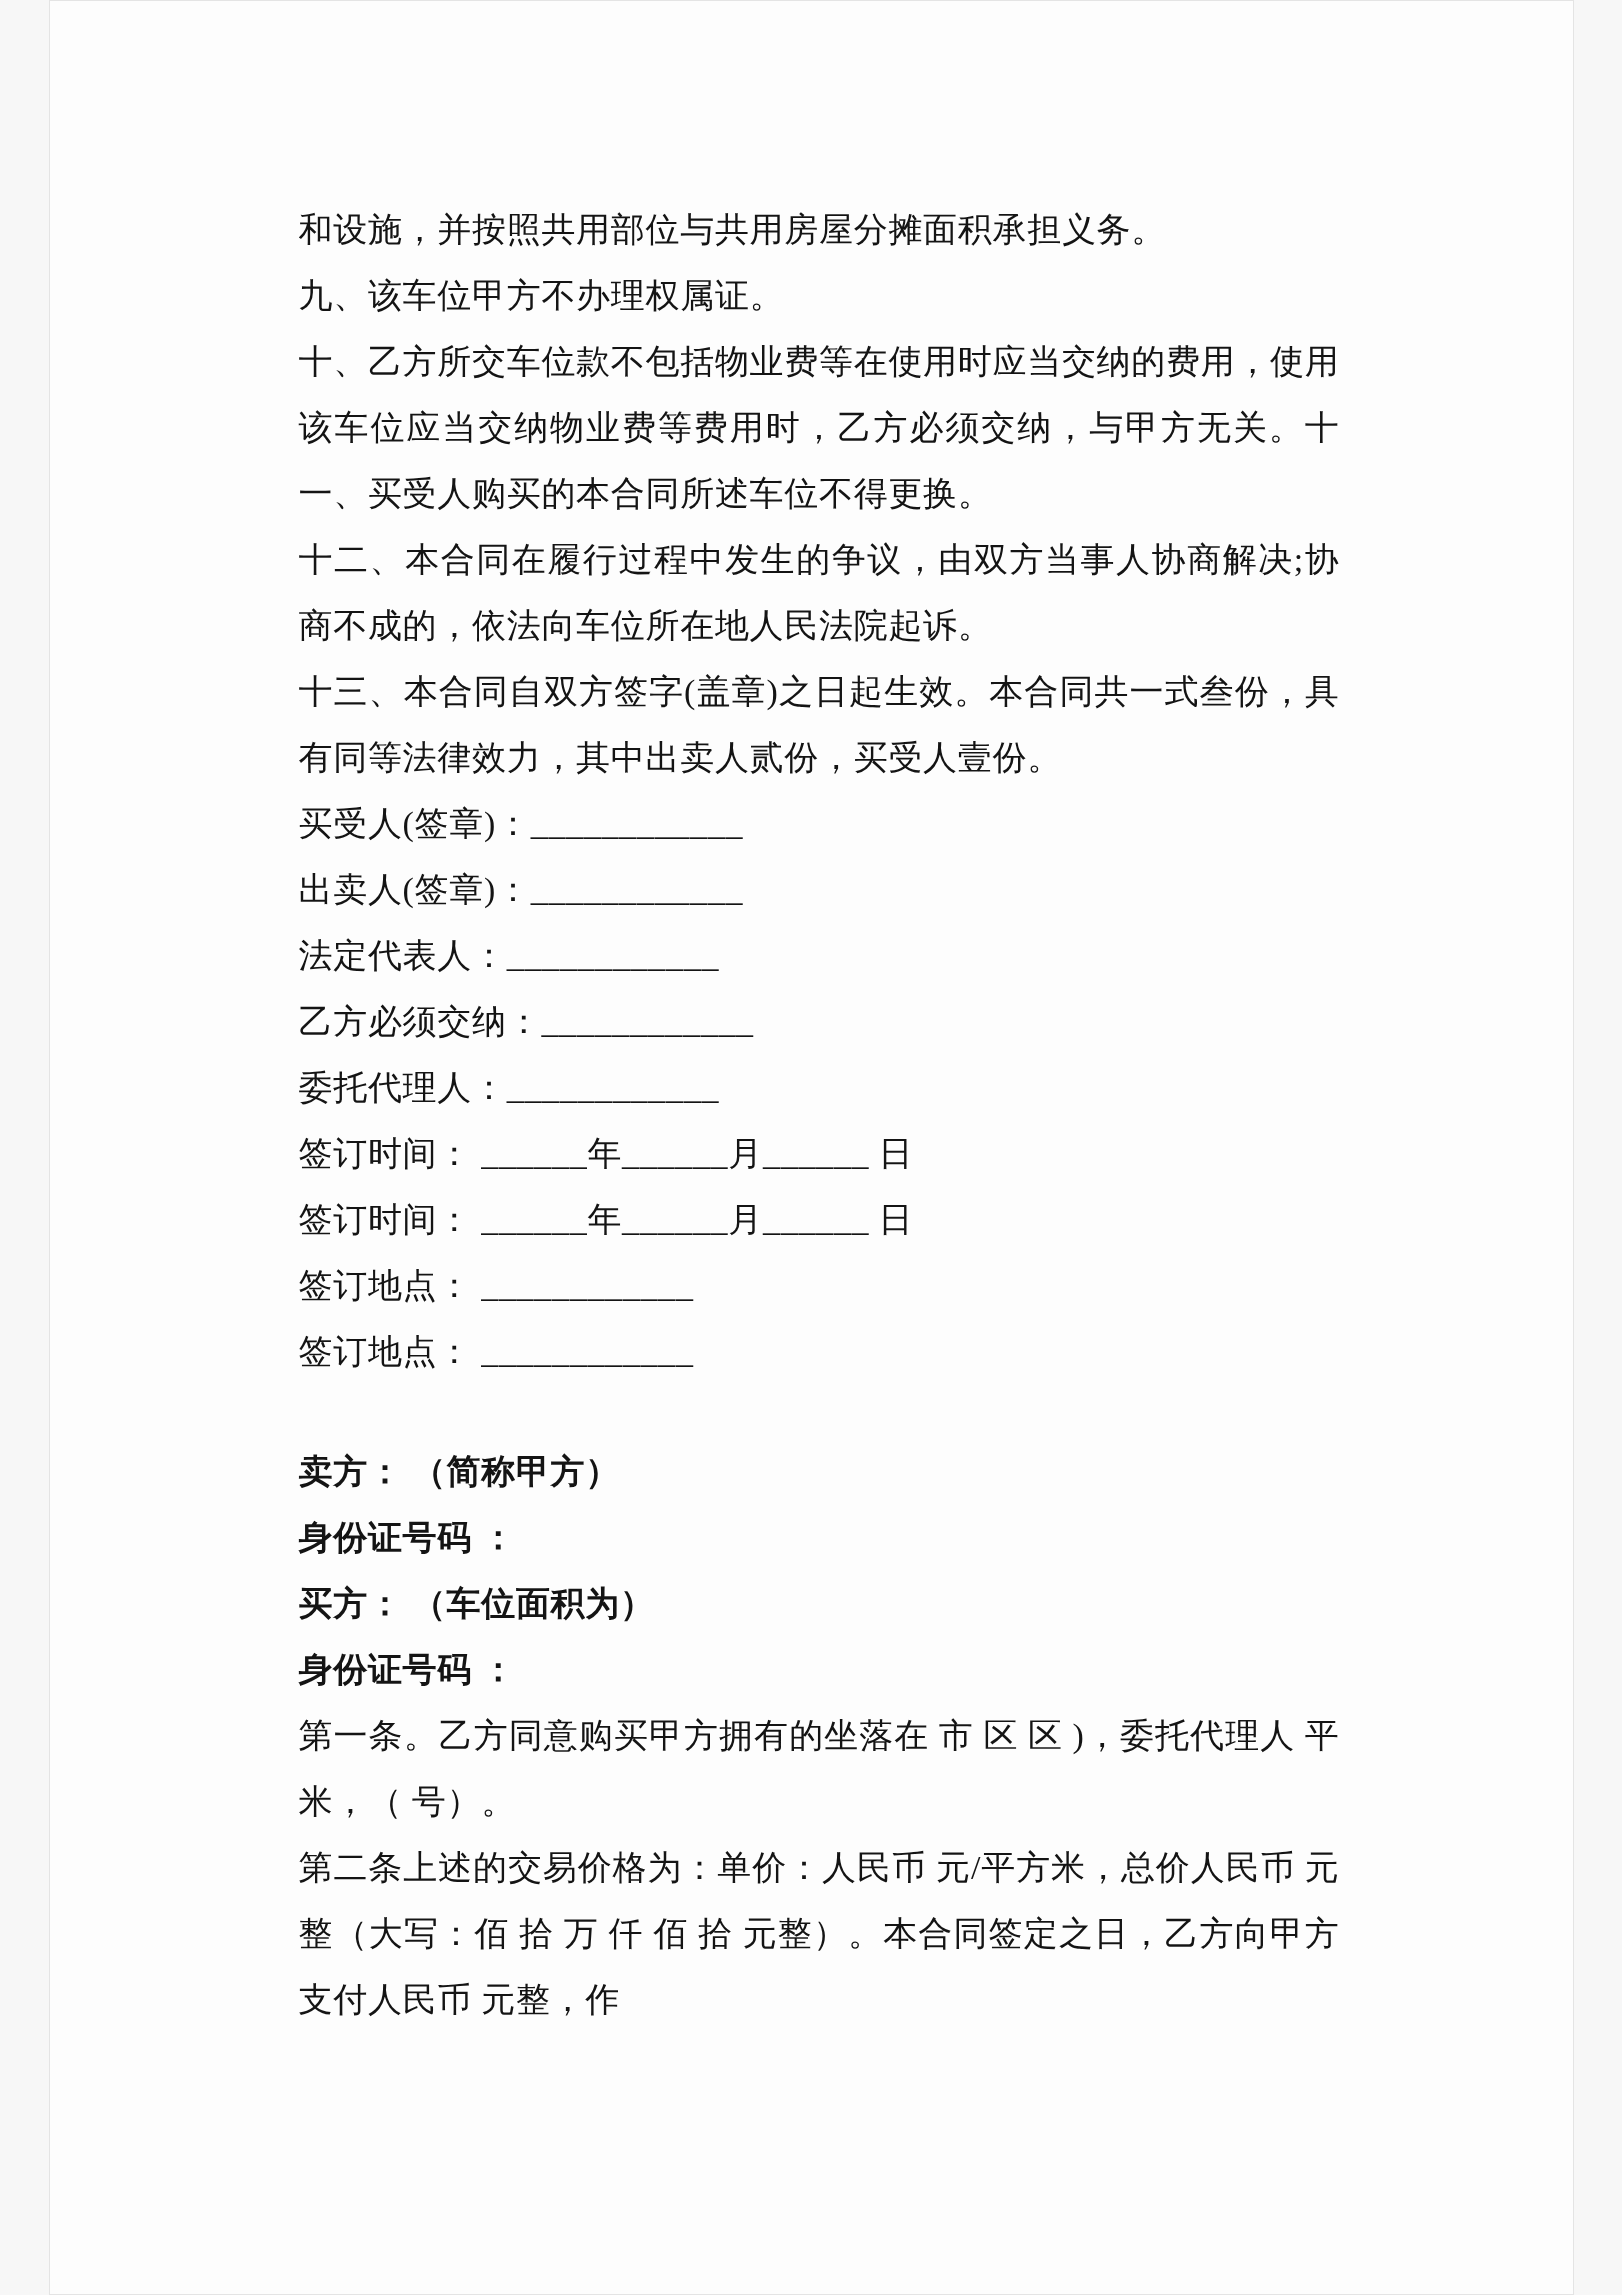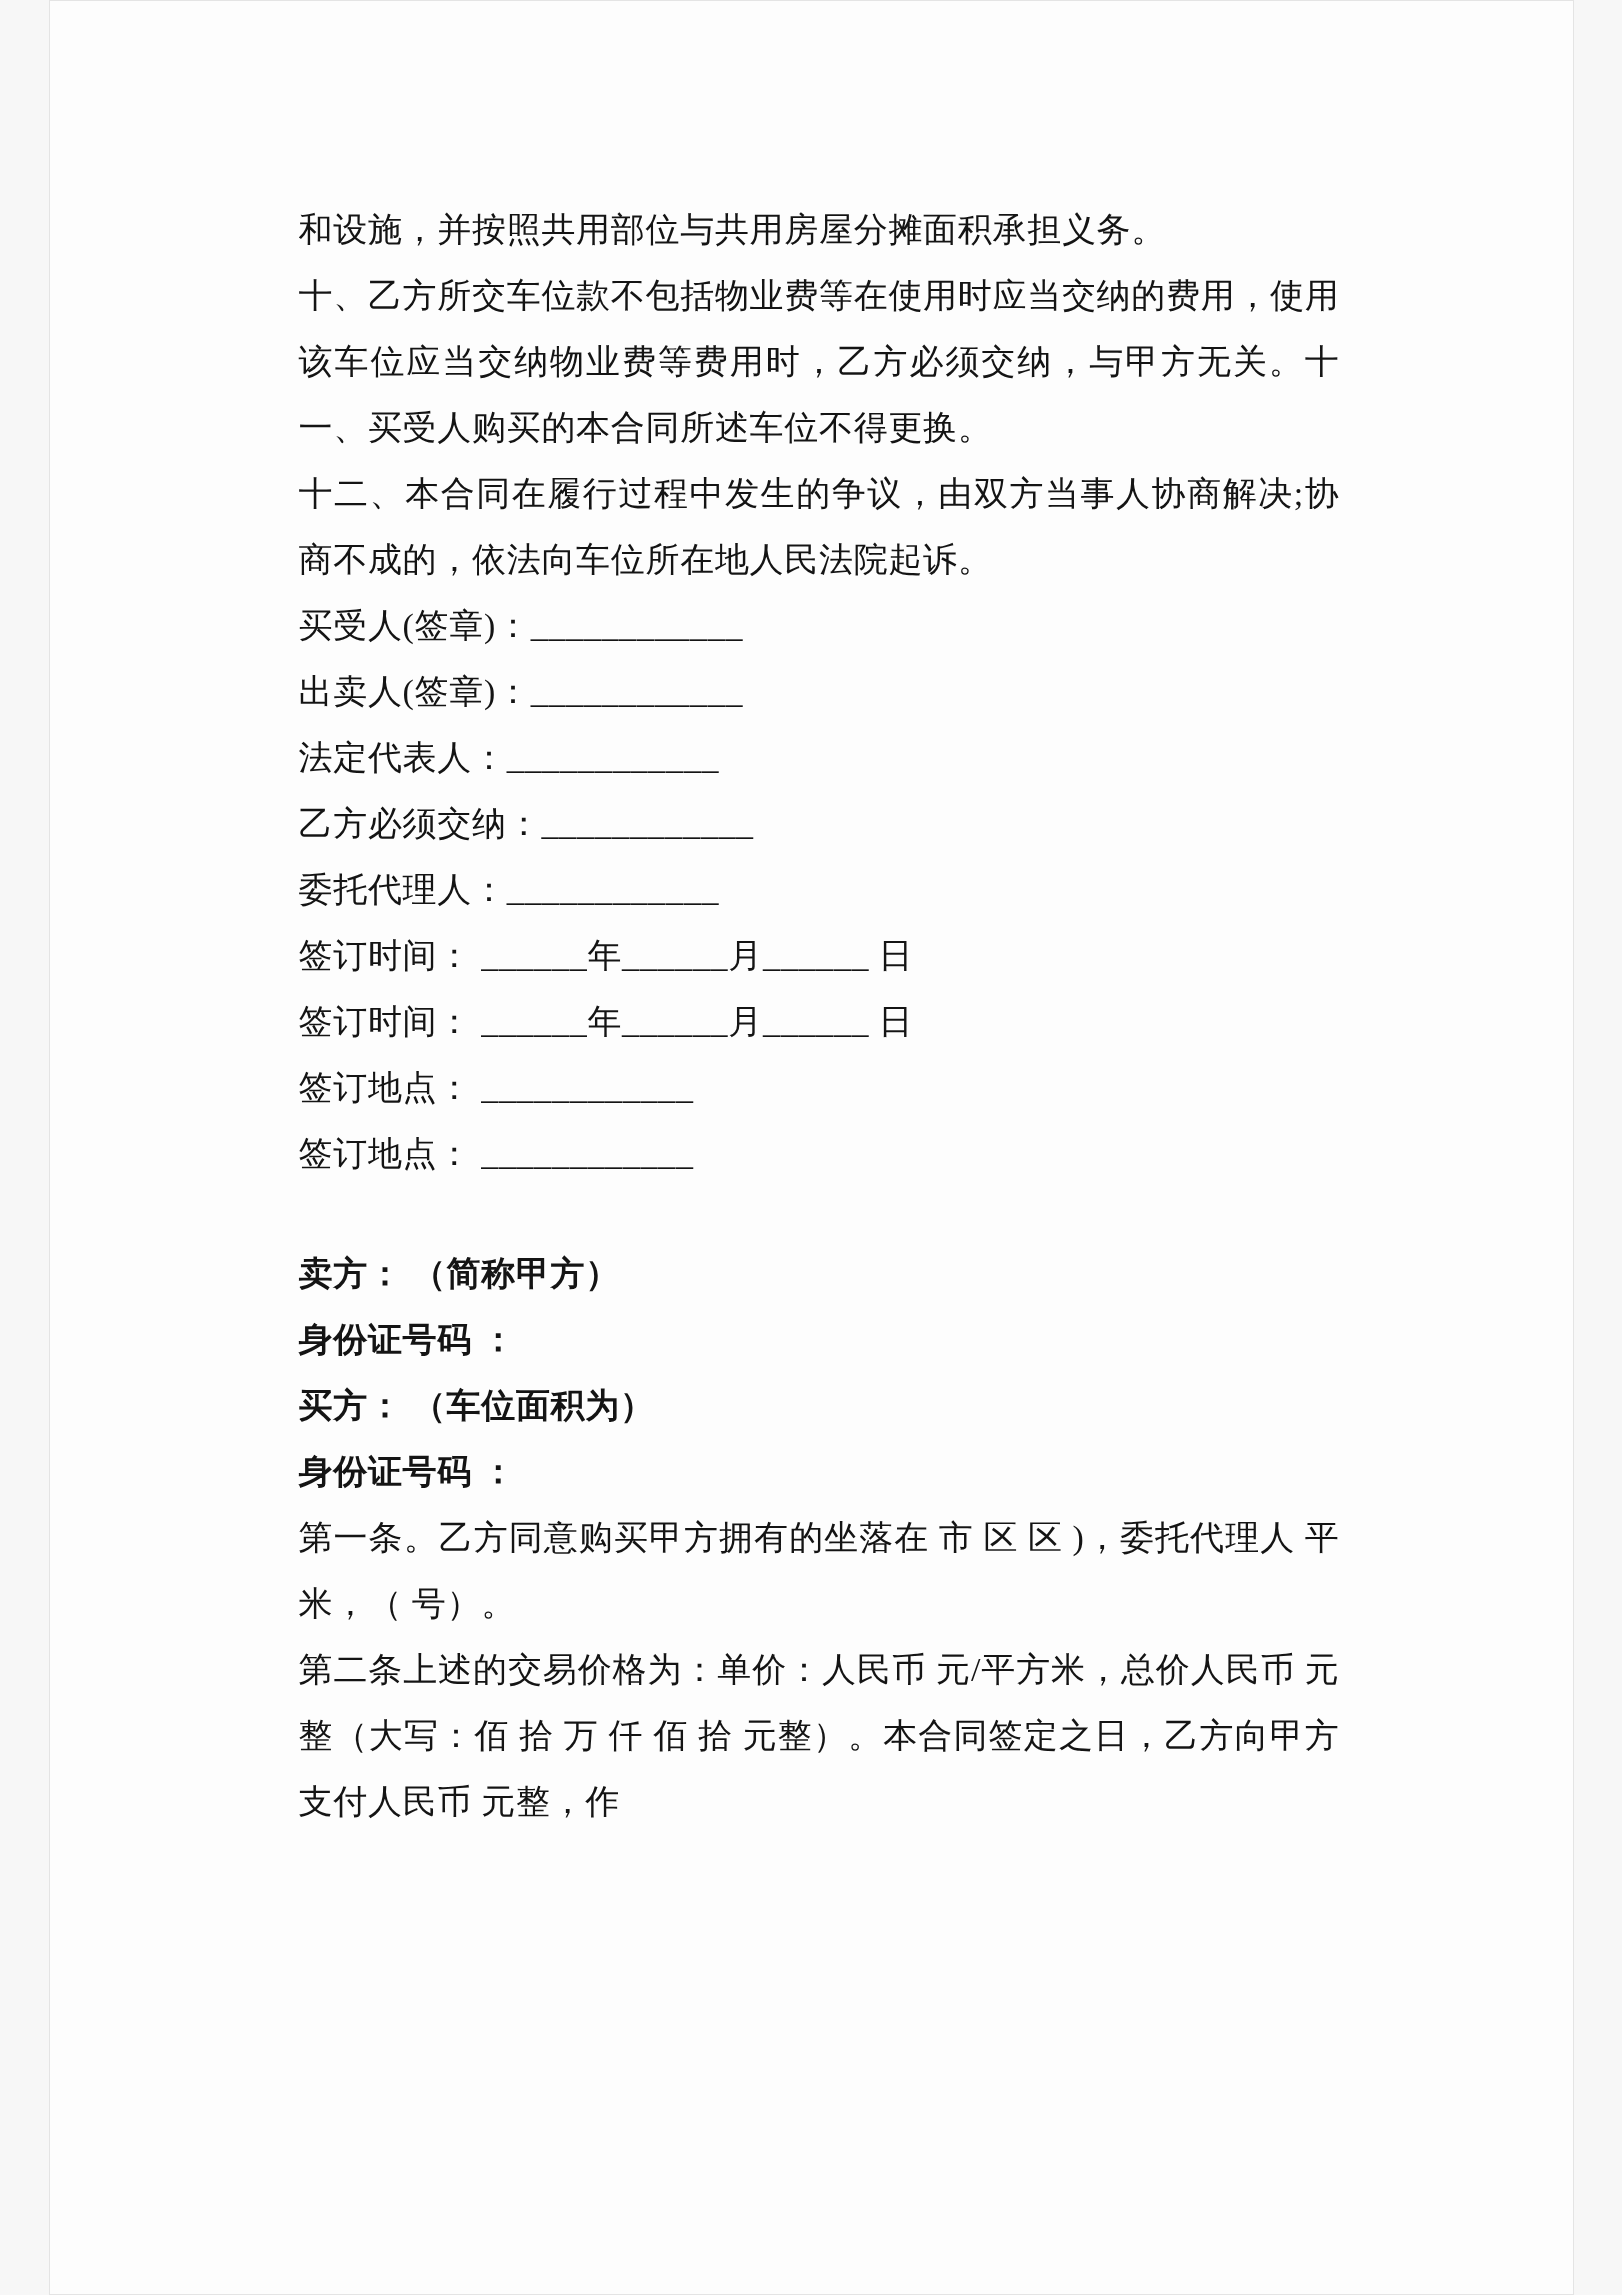--- a/index.html
+++ b/index.html
@@ -39,22 +39,24 @@
     line-height: 54px;
   }
 </style>
 </head>
 <body>
 
 <div class="page">
   <div class="doc-body">
 
   <p class="para">和设施，并按照共用部位与共用房屋分摊面积承担义务。</p>
+      <p class="para">九、该车位甲方不办理权属证。</p>
       <p class="para">十、乙方所交车位款不包括物业费等在使用时应当交纳的费用，使用该车位应当交纳物业费等费用时，乙方必须交纳，与甲方无关。十一、买受人购买的本合同所述车位不得更换。</p>
       <p class="para">十二、本合同在履行过程中发生的争议，由双方当事人协商解决;协商不成的，依法向车位所在地人民法院起诉。</p>
+      <p class="para">十三、本合同自双方签字(盖章)之日起生效。本合同共一式叁份，具有同等法律效力，其中出卖人贰份，买受人壹份。</p>
       <p class="para">买受人(签章)：____________</p>
       <p class="para">出卖人(签章)：____________</p>
       <p class="para">法定代表人：____________</p>
       <p class="para">乙方必须交纳：____________</p>
       <p class="para">委托代理人：____________</p>
       <p class="para">签订时间： ______年______月______ 日</p>
       <p class="para">签订时间： ______年______月______ 日</p>
       <p class="para">签订地点： ____________</p>
       <p class="para">签订地点： ____________</p>
       <p class="para spacer"></p>

